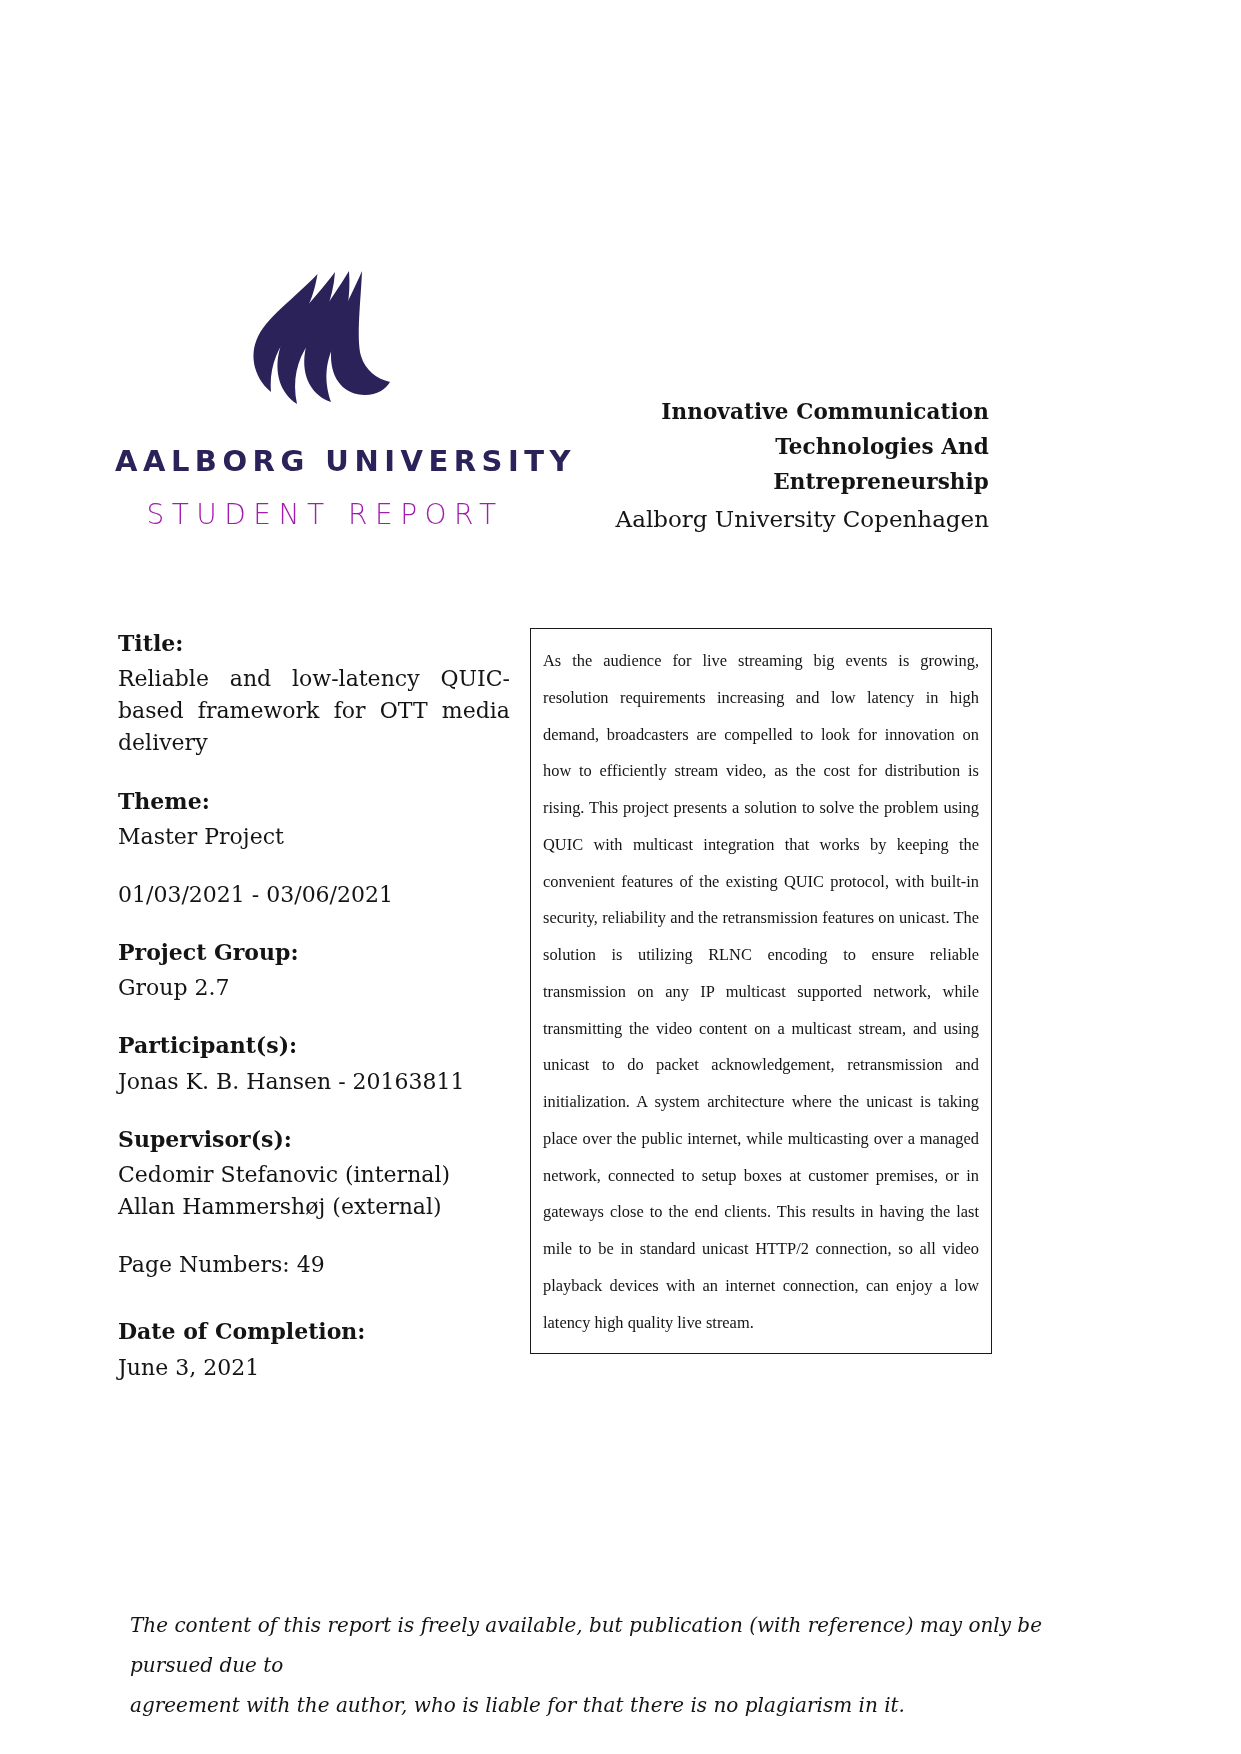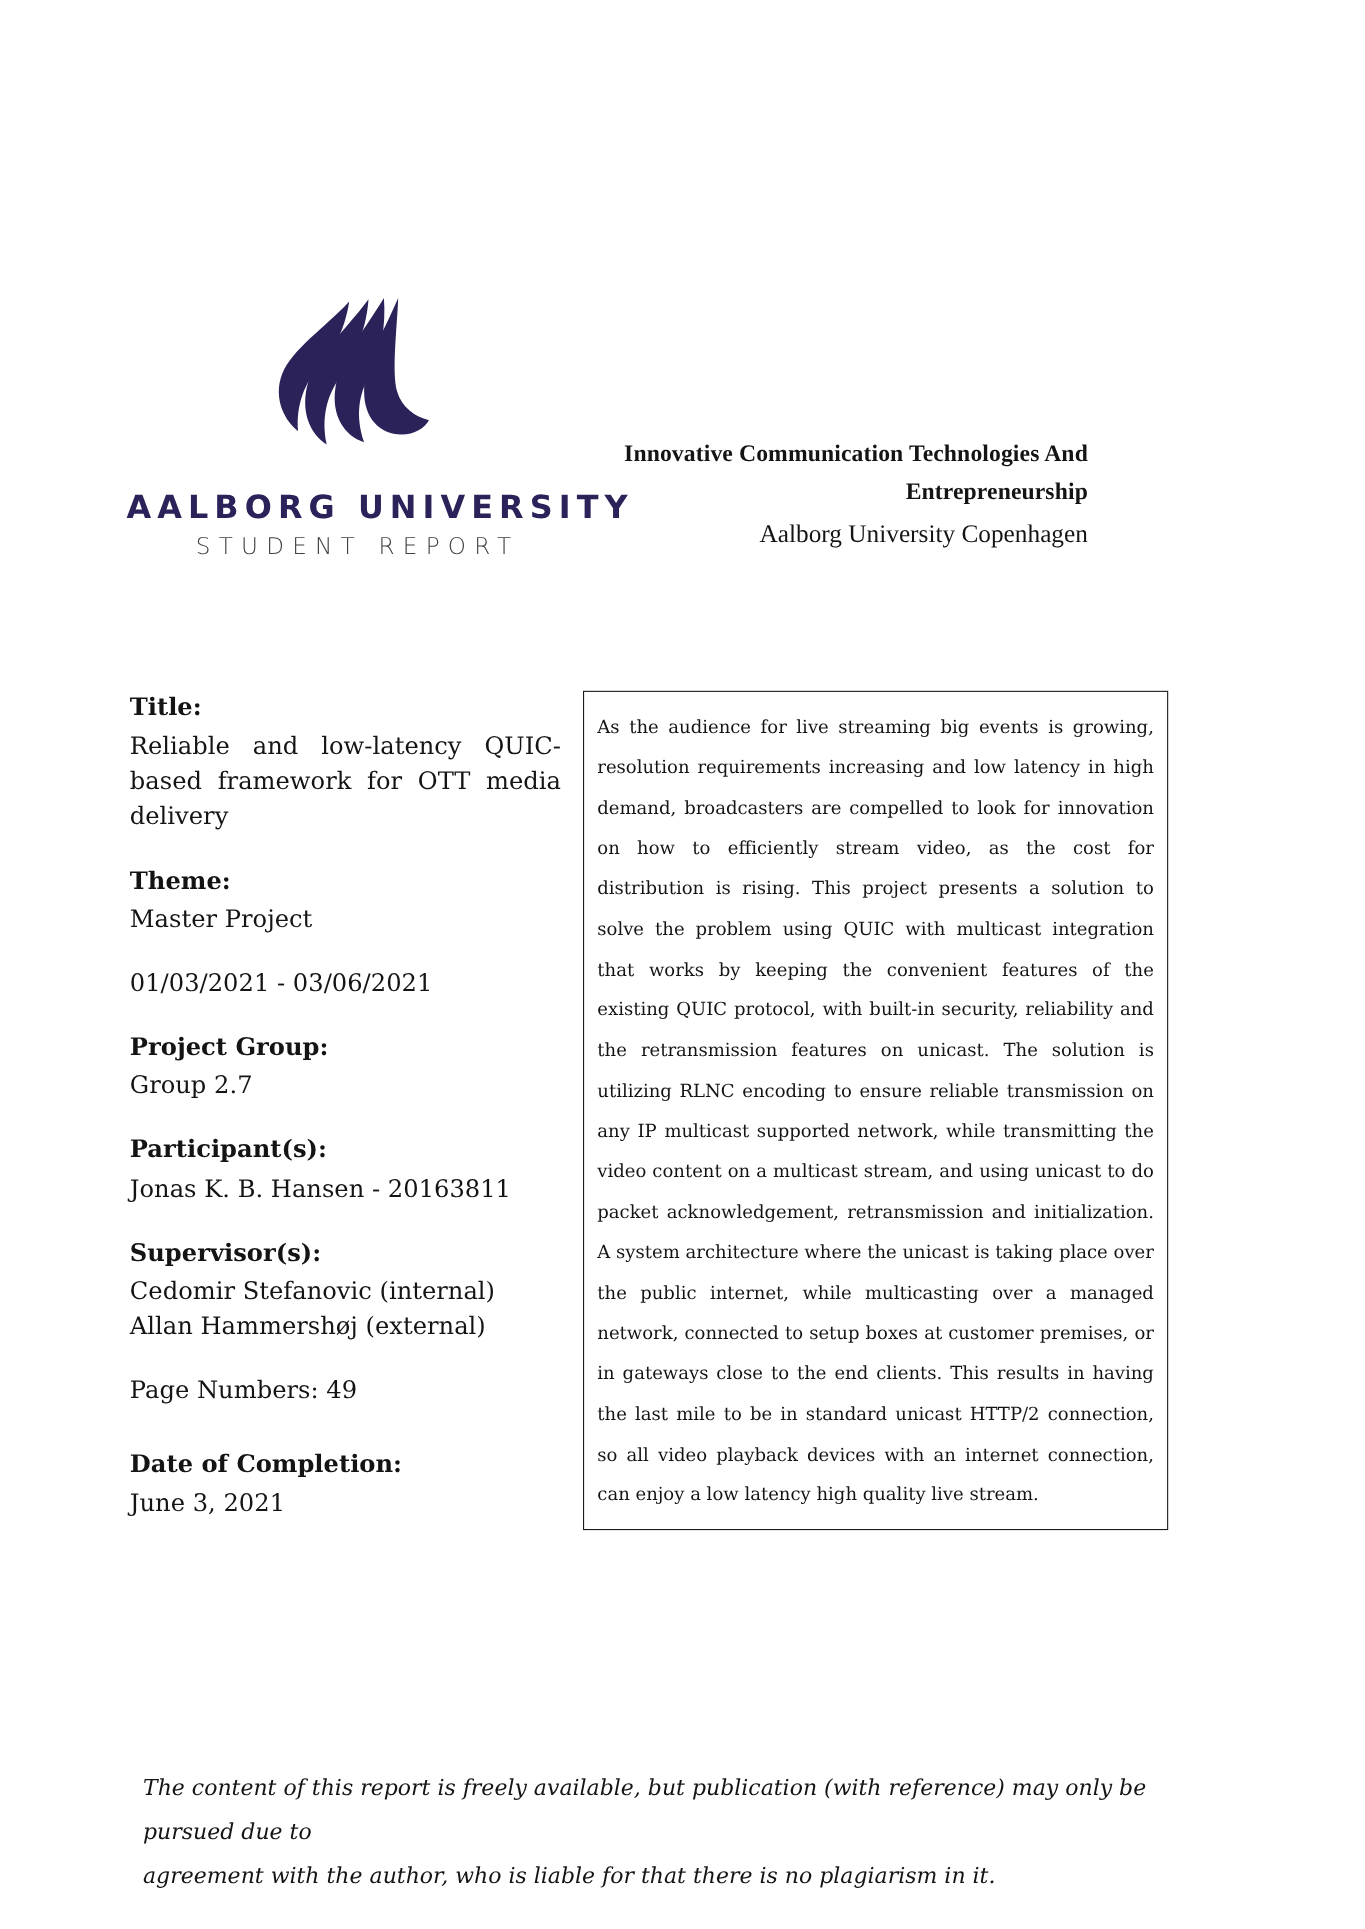--- a/index.html
+++ b/index.html
@@ -44,37 +44,36 @@
     margin-top: 28px;
     font-family: "DejaVu Sans", "Liberation Sans", sans-serif;
     font-weight: bold;
     font-size: 29px;
     letter-spacing: 5.5px;
     color: #2a2259;
     line-height: 1.05;
     white-space: nowrap;
   }
   .logo-subwordmark {
-    margin-top: 10px;
+    margin-top: 24px;
     font-family: "DejaVu Sans", "Liberation Sans", sans-serif;
     font-weight: 300;
-    font-size: 21px;
+    font-size: 28px;
     letter-spacing: 7.5px;
-    color: #404040;
+    color: #a21caf;
     line-height: 1.05;
     white-space: nowrap;
   }
 
   .dept-block {
     position: absolute;
     right: 252px;
     top: 395px;
     width: 470px;
     text-align: right;
-    font-family: Liberation Serif, serif;
   }
   .dept-line {
     font-size: 21.5px;
     font-weight: bold;
     line-height: 1.62;
     letter-spacing: 0.1px;
   }
   .dept-campus {
     font-size: 23px;
     font-weight: normal;
@@ -125,21 +124,22 @@
   .abstract-label {
     font-size: 22px;
     font-weight: bold;
     line-height: 1.42;
     margin-bottom: 12px;
   }
   .abstract-box {
     border: 1.3px solid #1a1a1a;
     padding: 14px 12px 12px 12px;
     box-sizing: border-box;
-    width: 532px;
+    width: 462px;
+    font-family: Liberation Serif, serif;
   }
   .abstract-text {
     font-size: 16.4px;
     line-height: 2.24;
     text-align: justify;
     text-align-last: left;
     hyphens: auto;
     -webkit-hyphens: auto;
     margin: 0;
   }

